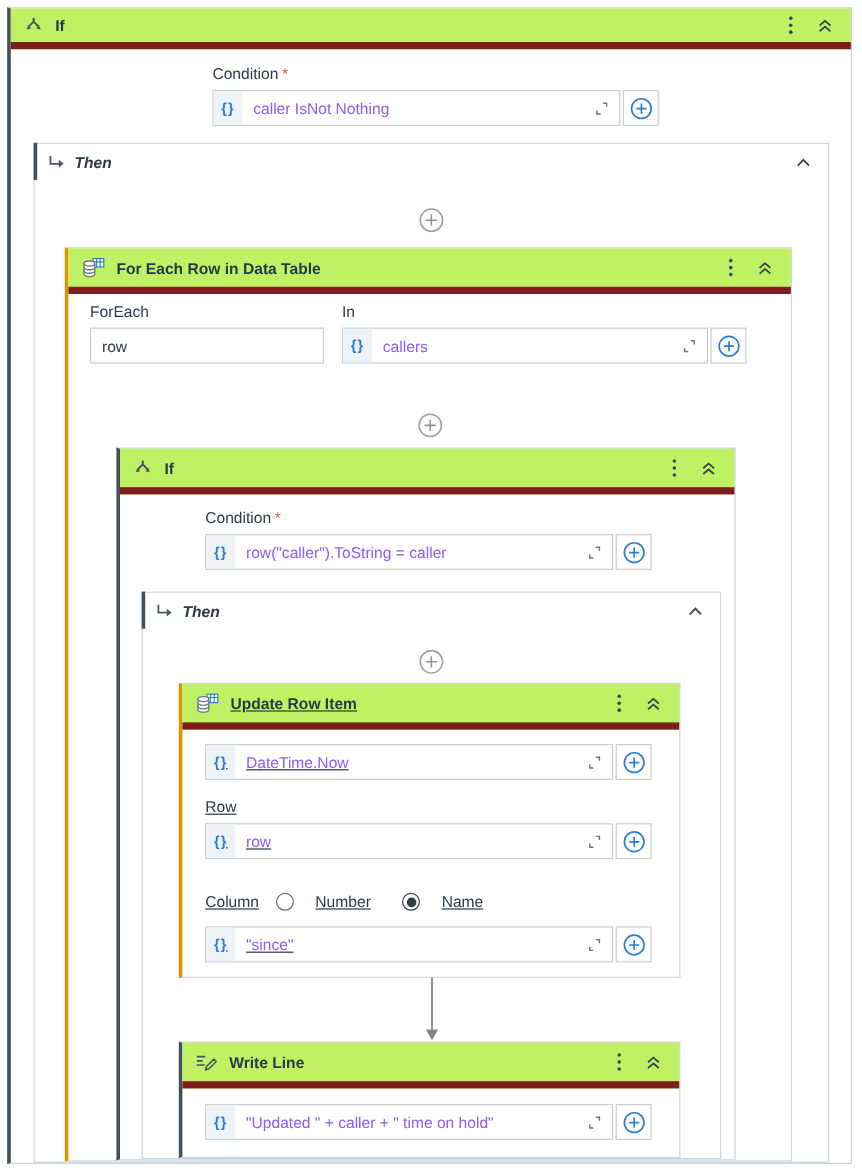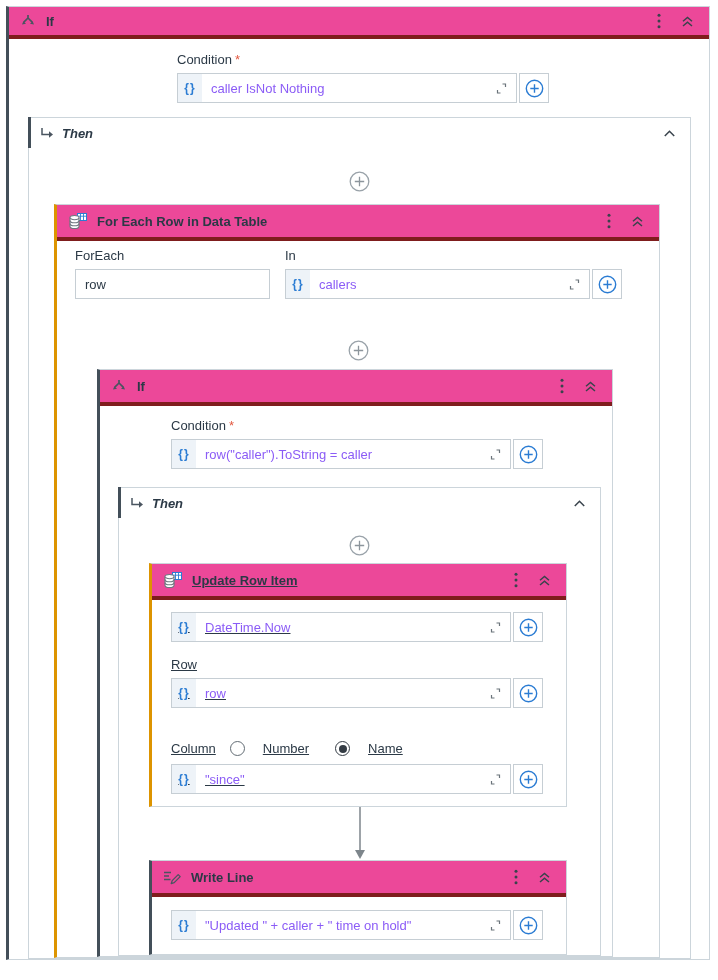--- a/index.html
+++ b/index.html
@@ -6,21 +6,21 @@
   .stage{
     position:relative;width:718px;height:980px;overflow:hidden;background:#ffffff;
     font-family:"Liberation Sans",sans-serif;color:#2b3946;font-size:13px;
   }
   
   .card{background:#fff;border:1px solid #ccd5db;}
   .accent-dark{border-left:3px solid #434f59;}
   .accent-orange{border-left:3px solid #dd9400;}
   .card-header{
     display:flex;align-items:center;gap:9px;height:32px;
-    background:#ec4899;border-bottom:4px solid #7f1d1d;padding:0 12px 0 10px;
+    background:#bef264;border-bottom:6px solid #7f1d1d;padding:0 12px 0 10px;
   }
   .card-header.slim{height:28px;}
   .card-title{font-weight:700;font-size:13px;color:#2b3946;white-space:nowrap;}
   .hdr-spacer{flex:1;}
   .hdr-btn{display:flex;align-items:center;justify-content:center;cursor:pointer;padding:2px;}
   
   .then-box{border:1px solid #ccd5db;background:#fff;position:relative;}
   .then-header{
     height:30px;display:flex;align-items:center;gap:8px;padding:0 12px 0 10px;position:relative;font-style:italic;
   }
@@ -45,21 +45,21 @@
   .expand-btn{margin-right:8px;display:flex;align-items:center;cursor:pointer;flex:none;}
   .plus-box{
     width:30px;margin-left:2px;border:1px solid #c6ced4;background:#fff;box-sizing:border-box;
     display:flex;align-items:center;justify-content:center;cursor:pointer;flex:none;
   }
   .plain-input{
     width:195px;height:30px;border:1px solid #c6ced4;box-sizing:border-box;
     display:flex;align-items:center;padding:0 9px;font-size:13px;background:#fff;
   }
   
-  .radio-row{display:flex;align-items:flex-end;height:20px;}
+  .radio-row{display:flex;align-items:flex-start;height:20px;}
   .radio{
     width:15px;height:15px;border:1.5px solid #626c74;border-radius:50%;box-sizing:border-box;
     position:relative;cursor:pointer;flex:none;background:#fff;
   }
   .radio.selected{border-color:#343c44;}
   .radio.selected::after{content:"";position:absolute;inset:2.5px;border-radius:50%;background:#343c44;}
   .radio-label{margin:0 0 0 8px;padding-left:10px;}
   
   .connector{display:flex;justify-content:center;align-items:flex-start;}
   svg{display:block;}

